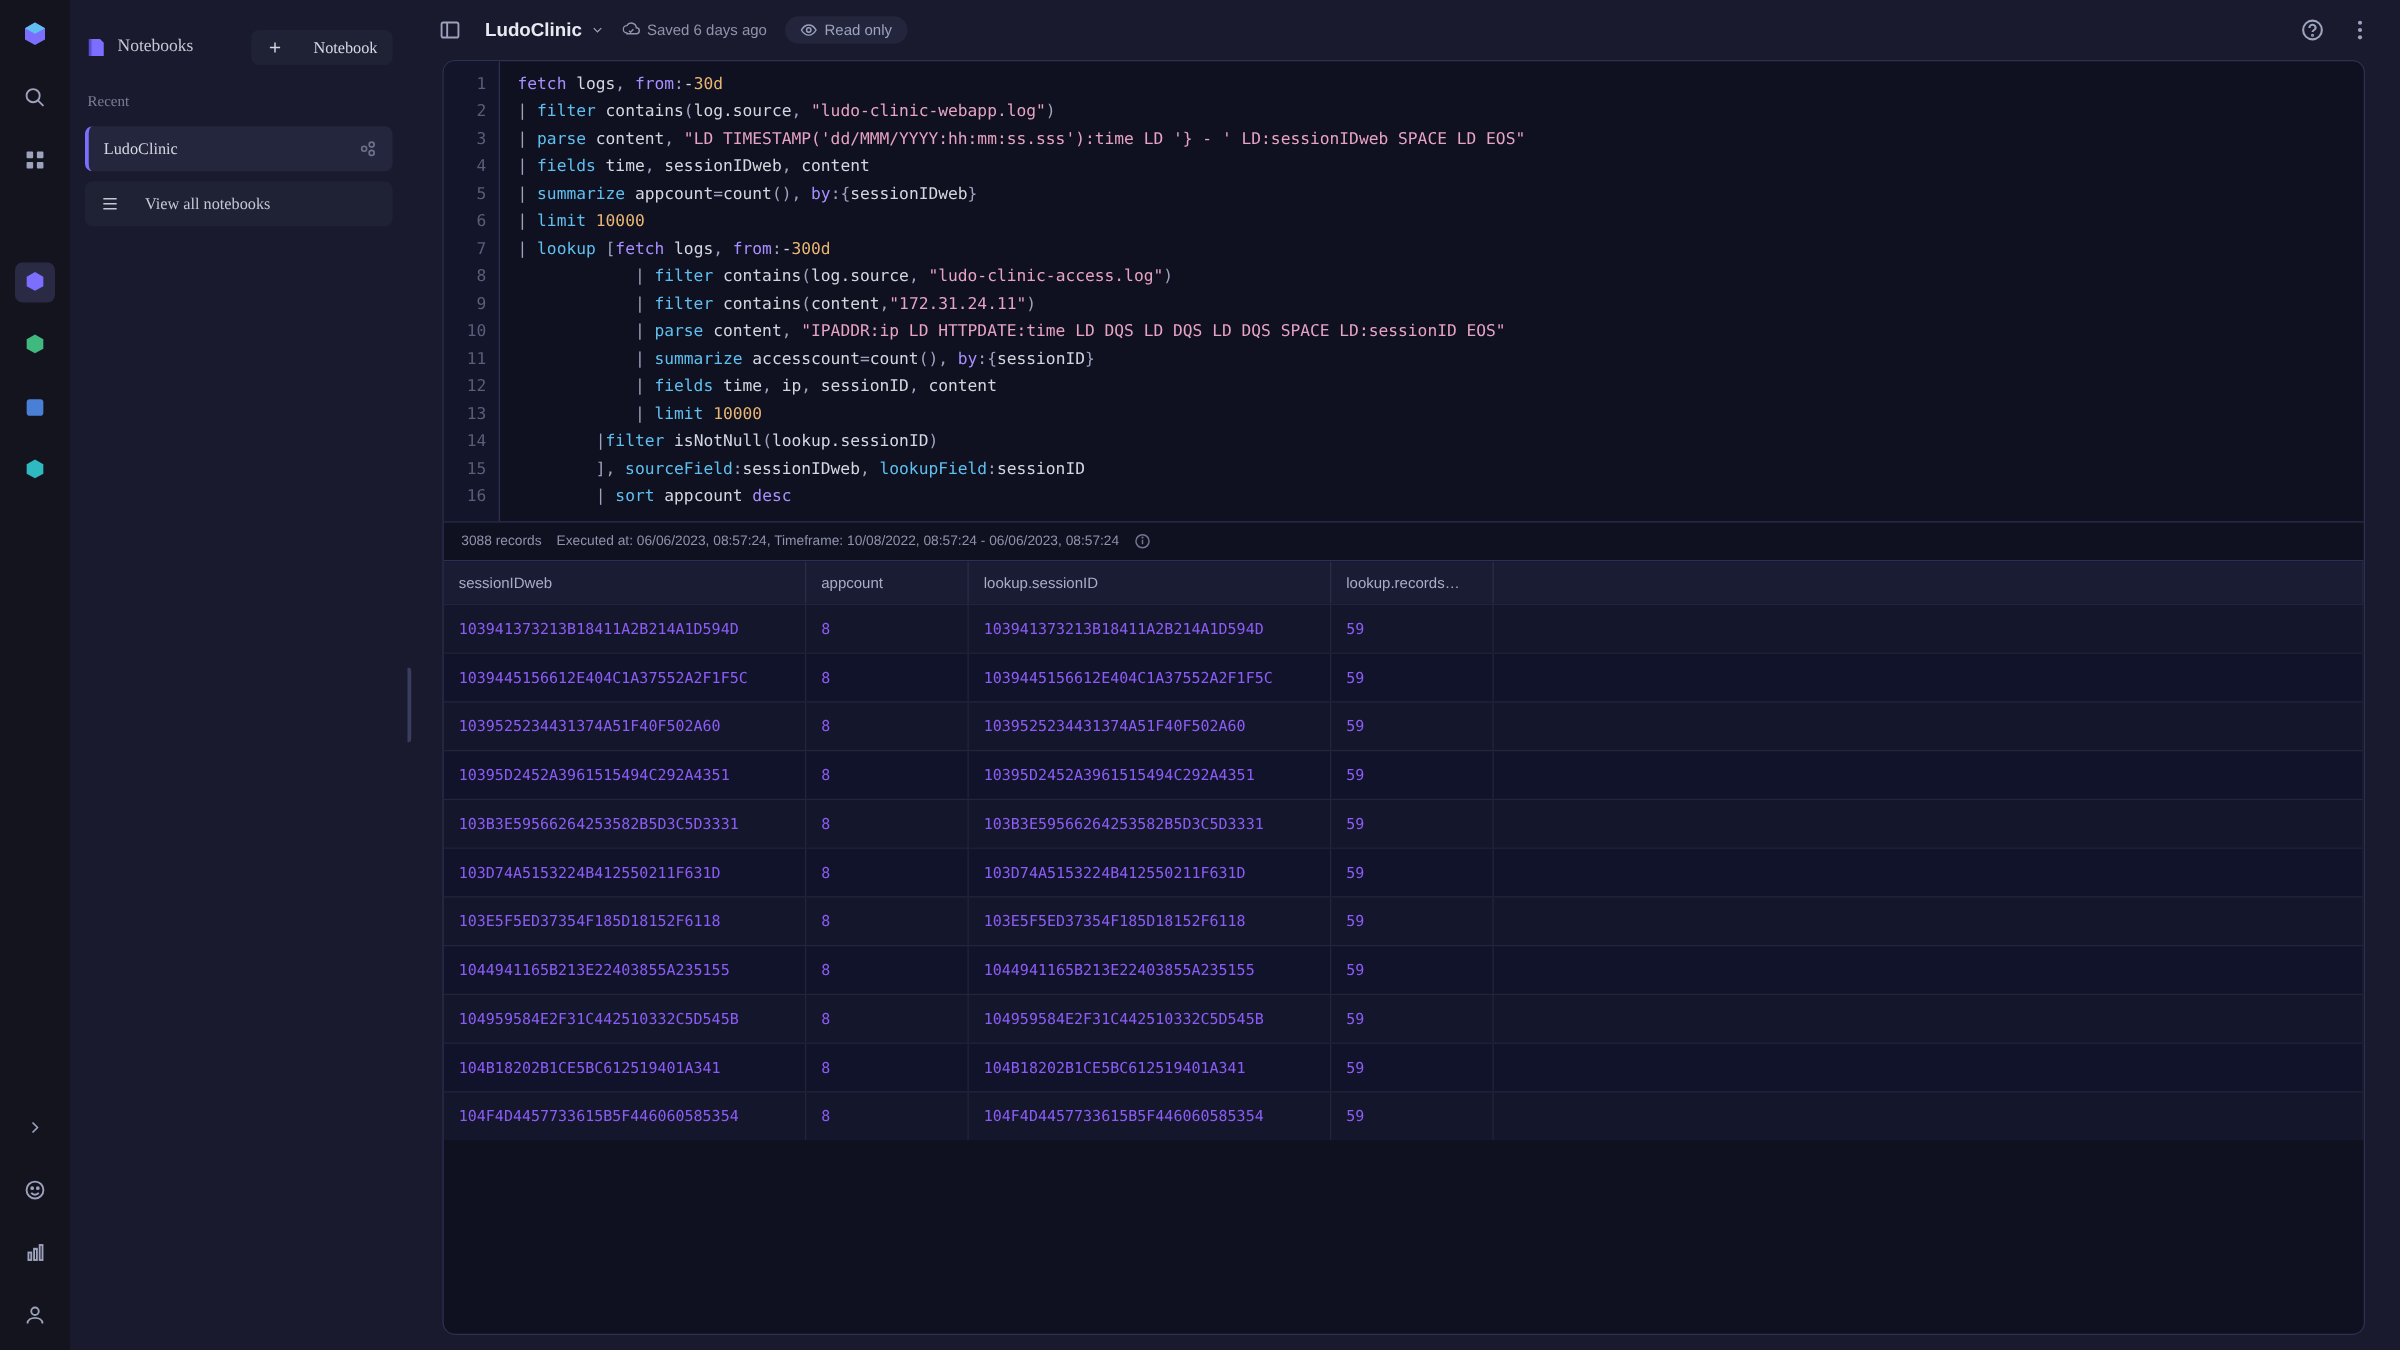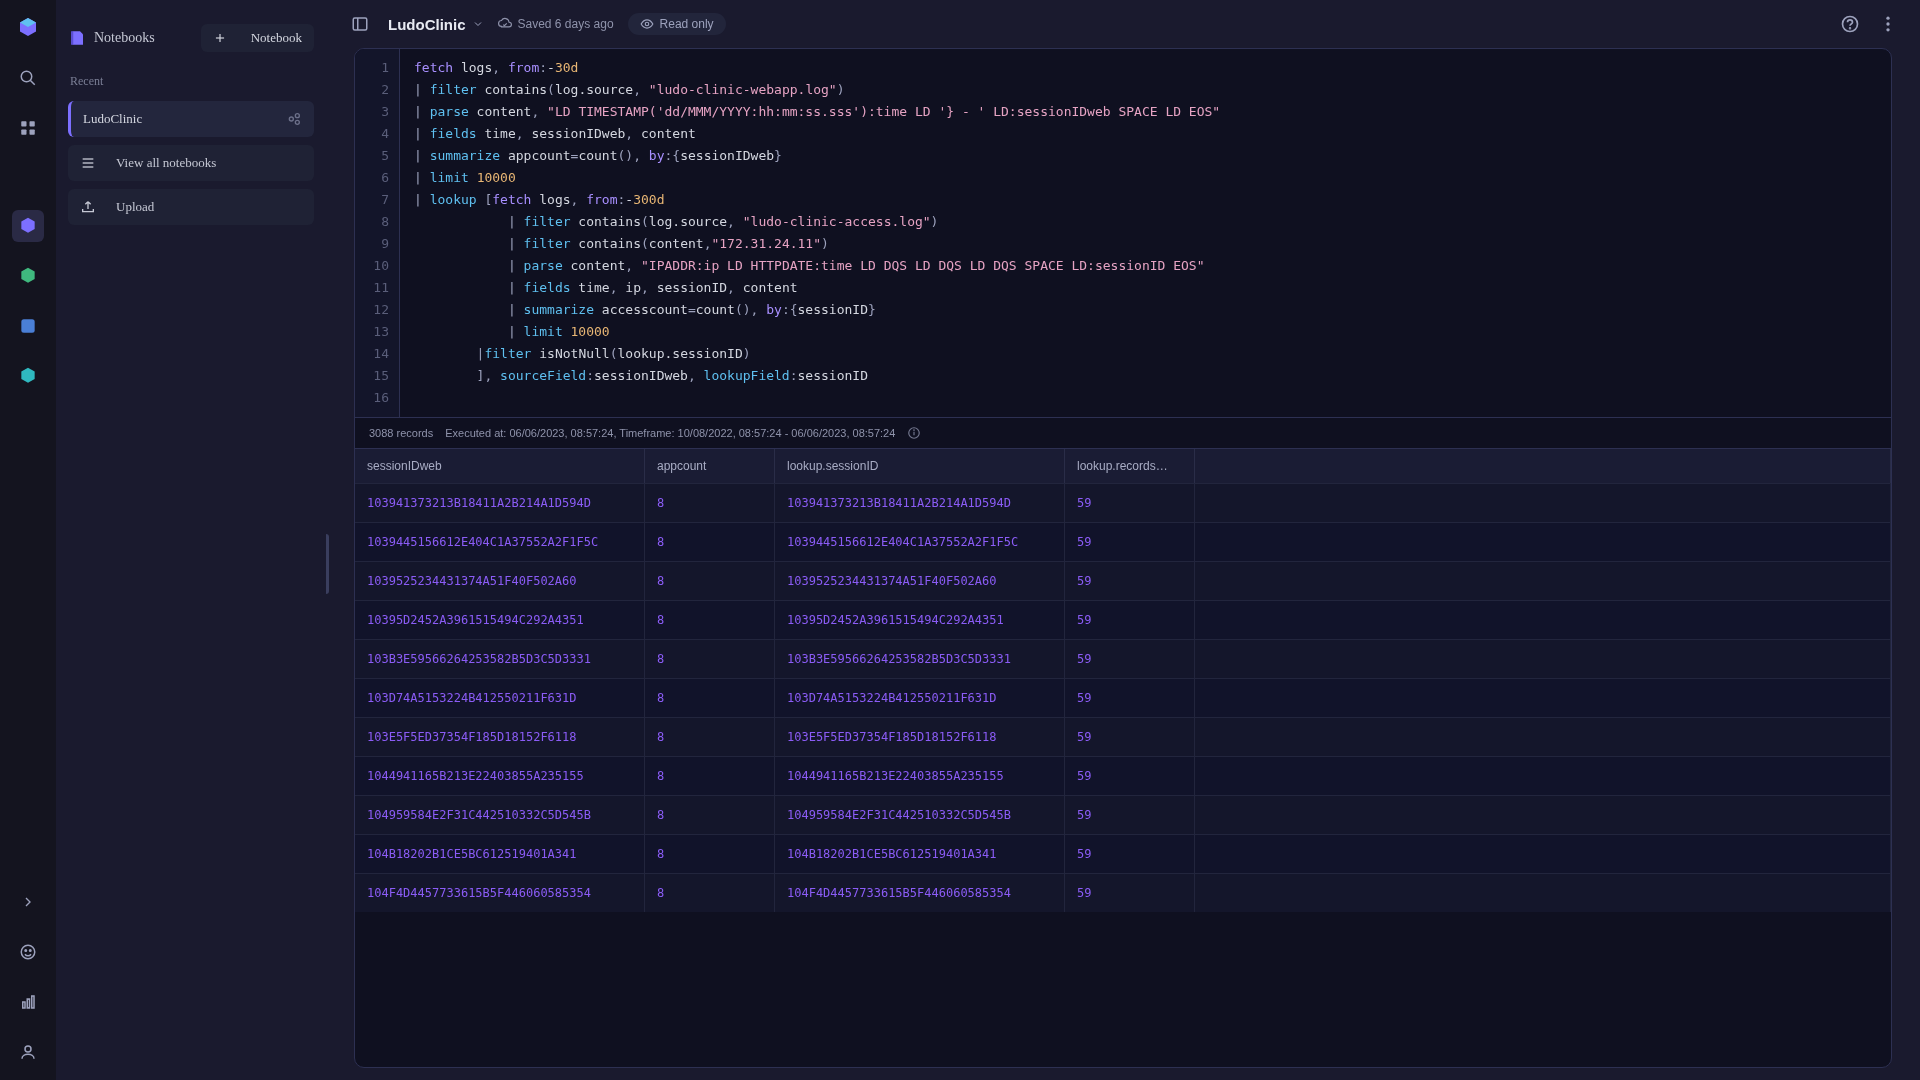--- a/index.html
+++ b/index.html
@@ -243,27 +243,20 @@
         </svg>
     </span>
   </div>
   <div class="sb-action">
     <svg width="16" height="16" viewBox="0 0 24 24" fill="none" stroke="#c5c8d4" stroke-width="2">
         <line x1="4" y1="6" x2="20" y2="6"></line>
         <line x1="4" y1="12" x2="20" y2="12"></line>
         <line x1="4" y1="18" x2="20" y2="18"></line>
       </svg>
     <span>View all notebooks</span>
-  </div>
-  <div class="sb-action">
-    <svg width="16" height="16" viewBox="0 0 24 24" fill="none" stroke="#c5c8d4" stroke-width="2">
-        <path d="M12 15V4m0 0l-4 4m4-4l4 4"></path>
-        <path d="M4 15v4h16v-4"></path>
-      </svg>
-    <span>Upload</span>
   </div>
 </div>
 
 <div class="main">
   <div class="topbar">
     <div class="panel-toggle">
       <svg width="18" height="18" viewBox="0 0 24 24" fill="none" stroke="#9da2bd" stroke-width="2">
           <rect x="3" y="4" width="18" height="16" rx="2"></rect>
           <line x1="9" y1="4" x2="9" y2="20"></line>
         </svg>
@@ -331,25 +324,26 @@
             <div><span class="kw">fetch</span><span class="id"> logs</span><span class="op">, </span><span class="kw">from</span><span class="op">:</span><span class="id">-</span><span class="num">30d</span></div>
             <div><span class="op">| </span><span class="fn">filter</span><span class="id"> contains</span><span class="op">(</span><span class="id">log.source</span><span class="op">, </span><span class="str">"ludo-clinic-webapp.log"</span><span class="op">)</span></div>
             <div><span class="op">| </span><span class="fn">parse</span><span class="id"> content</span><span class="op">, </span><span class="str">"LD TIMESTAMP('dd/MMM/YYYY:hh:mm:ss.sss'):time LD '} - ' LD:sessionIDweb SPACE LD EOS"</span></div>
             <div><span class="op">| </span><span class="fn">fields</span><span class="id"> time</span><span class="op">, </span><span class="id">sessionIDweb</span><span class="op">, </span><span class="id">content</span></div>
             <div><span class="op">| </span><span class="fn">summarize</span><span class="id"> appcount</span><span class="op">=</span><span class="id">count</span><span class="op">(), </span><span class="kw">by</span><span class="op">:{</span><span class="id">sessionIDweb</span><span class="op">}</span></div>
             <div><span class="op">| </span><span class="fn">limit</span><span class="op"> </span><span class="num">10000</span></div>
             <div><span class="op">| </span><span class="fn">lookup</span><span class="op"> [</span><span class="kw">fetch</span><span class="id"> logs</span><span class="op">, </span><span class="kw">from</span><span class="op">:</span><span class="id">-</span><span class="num">300d</span></div>
             <div><span class="op">            | </span><span class="fn">filter</span><span class="id"> contains</span><span class="op">(</span><span class="id">log.source</span><span class="op">, </span><span class="str">"ludo-clinic-access.log"</span><span class="op">)</span></div>
             <div><span class="op">            | </span><span class="fn">filter</span><span class="id"> contains</span><span class="op">(</span><span class="id">content</span><span class="op">,</span><span class="str">"172.31.24.11"</span><span class="op">)</span></div>
             <div><span class="op">            | </span><span class="fn">parse</span><span class="id"> content</span><span class="op">, </span><span class="str">"IPADDR:ip LD HTTPDATE:time LD DQS LD DQS LD DQS SPACE LD:sessionID EOS"</span></div>
+            <div><span class="op">            | </span><span class="fn">summarize</span><span class="id"> accesscount</span><span class="op">=</span><span class="id">count</span><span class="op">(), </span><span class="kw">by</span><span class="op">:{</span><span class="id">sessionID</span><span class="op">}</span></div>
             <div><span class="op">            | </span><span class="fn">fields</span><span class="id"> time</span><span class="op">, </span><span class="id">ip</span><span class="op">, </span><span class="id">sessionID</span><span class="op">, </span><span class="id">content</span></div>
-            <div><span class="op">            | </span><span class="fn">summarize</span><span class="id"> accesscount</span><span class="op">=</span><span class="id">count</span><span class="op">(), </span><span class="kw">by</span><span class="op">:{</span><span class="id">sessionID</span><span class="op">}</span></div>
             <div><span class="op">            | </span><span class="fn">limit</span><span class="op"> </span><span class="num">10000</span></div>
             <div><span class="op">        |</span><span class="fn">filter</span><span class="id"> isNotNull</span><span class="op">(</span><span class="id">lookup.sessionID</span><span class="op">)</span></div>
             <div><span class="op">        ], </span><span class="fn">sourceField</span><span class="op">:</span><span class="id">sessionIDweb</span><span class="op">, </span><span class="fn">lookupField</span><span class="op">:</span><span class="id">sessionID</span></div>
+            <div><span class="op">        | </span><span class="fn">sort</span><span class="id"> appcount </span><span class="kw">desc</span></div>
           </div>
       </div>
       <div class="status-row">
         <span>3088 records</span>
         <span>Executed at: 06/06/2023, 08:57:24, Timeframe: 10/08/2022, 08:57:24 - 06/06/2023, 08:57:24</span>
         <span class="info-icon">
           <svg width="14" height="14" viewBox="0 0 24 24" fill="none" stroke="#9da2bd" stroke-width="2">
               <circle cx="12" cy="12" r="9"></circle>
               <line x1="12" y1="10" x2="12" y2="16"></line>
               <circle cx="12" cy="7" r="0.5" fill="#9da2bd"></circle>

